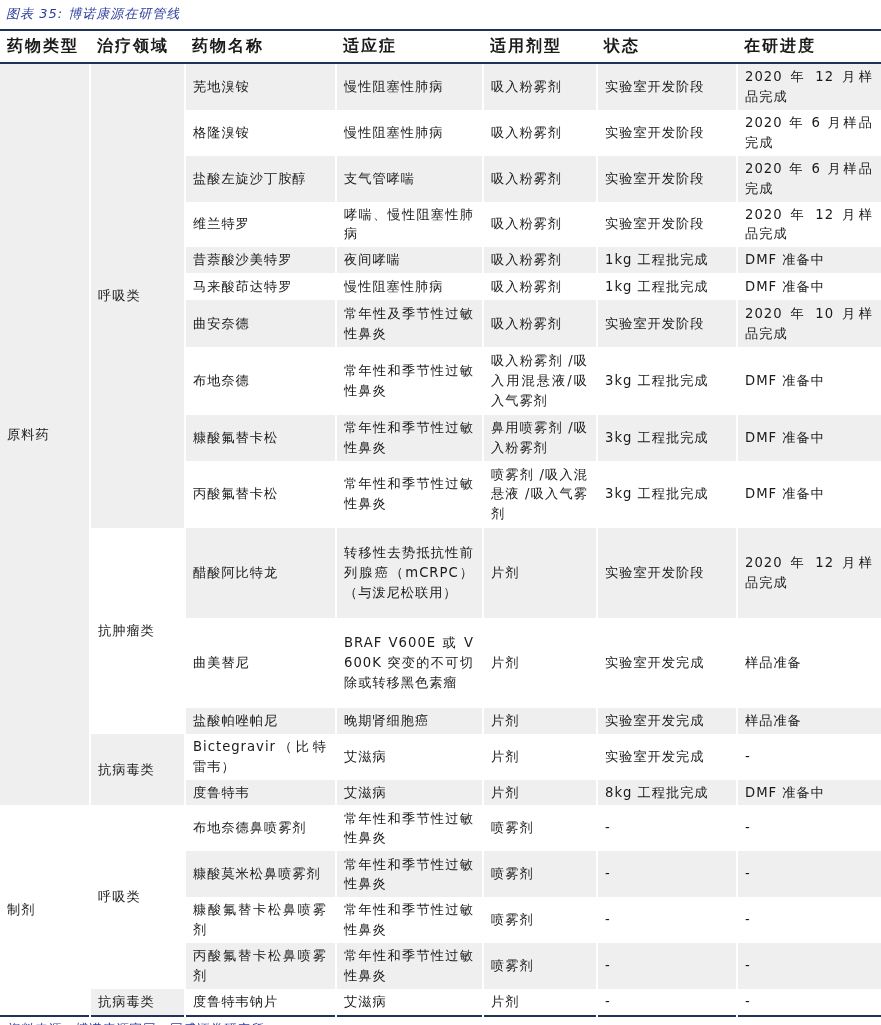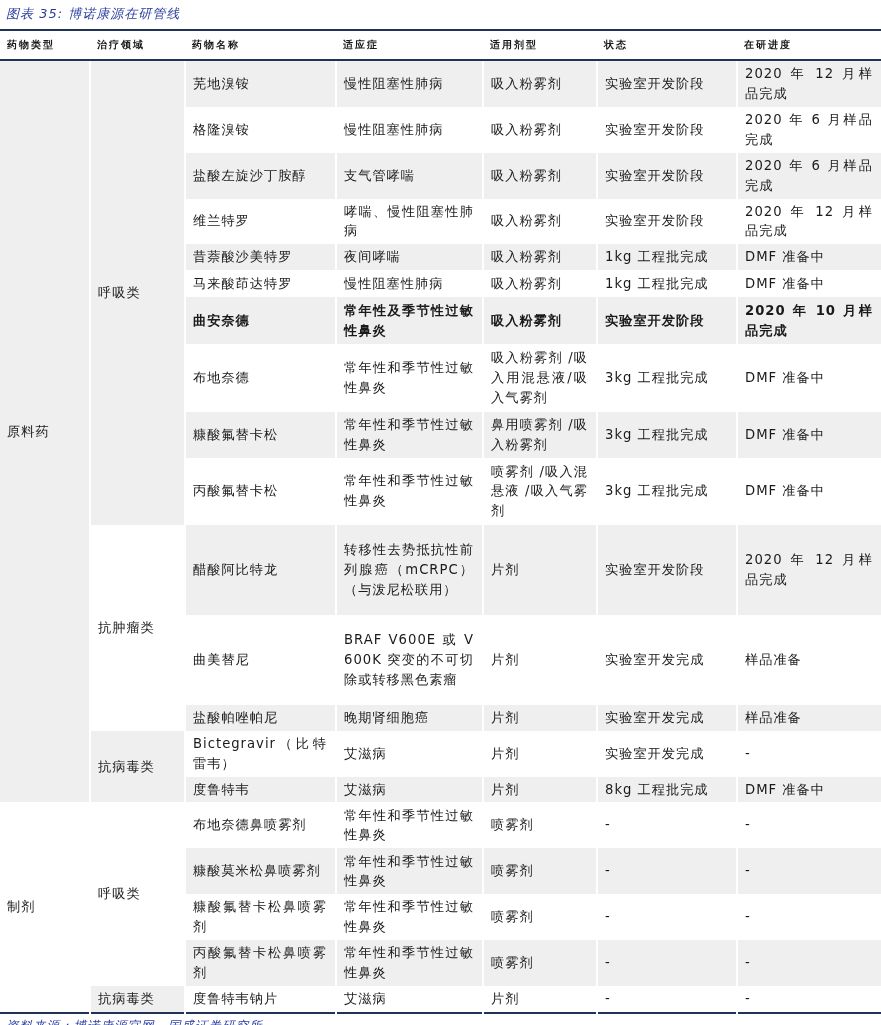--- a/index.html
+++ b/index.html
@@ -26,21 +26,21 @@
   table{
     border-collapse:collapse;
     table-layout:fixed;
     width:881px;
     border-top:2px solid var(--navy);
     border-bottom:2px solid var(--navy);
   }
   thead th{
     border-bottom:2px solid var(--navy);
     text-align:left;
-    font-size:10px;
+    font-size:16px;
     font-weight:bold;
     padding:5px 6px 5px 7px;
     letter-spacing:2px;
     height:18px;
     white-space:nowrap;
     overflow:hidden;
   }
   td{
     font-size:13.2px;
     line-height:1.5;
@@ -129,21 +129,21 @@
           <td class="gray">1kg 工程批完成</td>
           <td class="gray">DMF 准备中</td>
         </tr>
         <tr style="height: 27px;">
           <td class="white">马来酸茚达特罗</td>
           <td class="white">慢性阻塞性肺病</td>
           <td class="white">吸入粉雾剂</td>
           <td class="white">1kg 工程批完成</td>
           <td class="white">DMF 准备中</td>
         </tr>
-        <tr style="height: 47px; font-weight: bold;">
+        <tr style="height: 47px;">
           <td class="gray">曲安奈德</td>
           <td class="gray">常年性及季节性过敏性鼻炎</td>
           <td class="gray">吸入粉雾剂</td>
           <td class="gray">实验室开发阶段</td>
           <td class="gray">2020 年 10 月样品完成</td>
         </tr>
         <tr style="height: 68px;">
           <td class="white">布地奈德</td>
           <td class="white">常年性和季节性过敏性鼻炎</td>
           <td class="white">吸入粉雾剂 /吸入用混悬液/吸入气雾剂</td>

